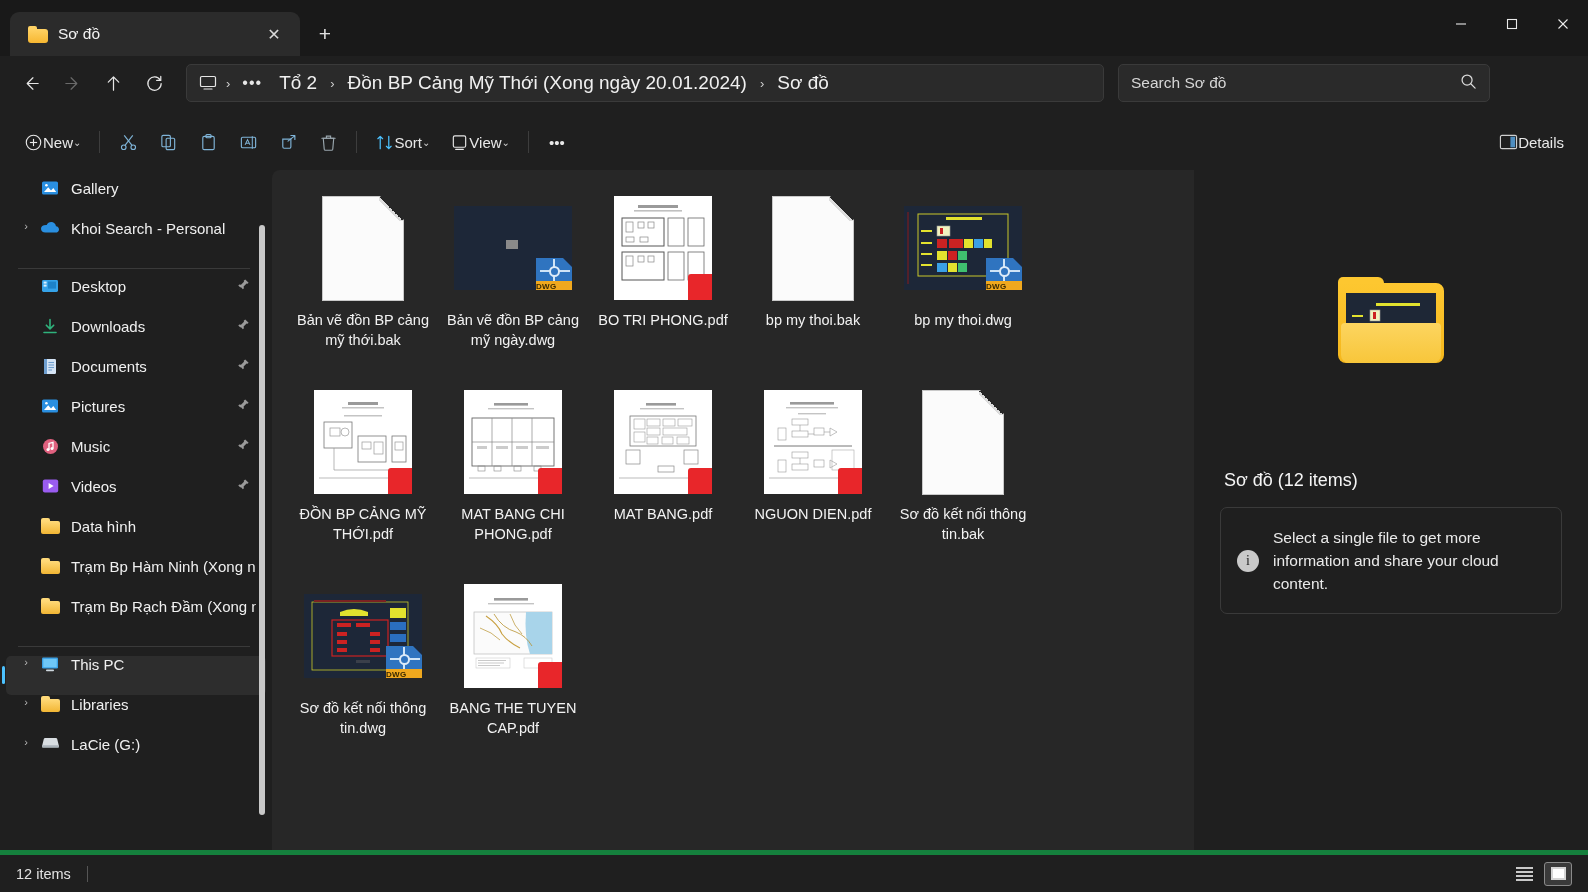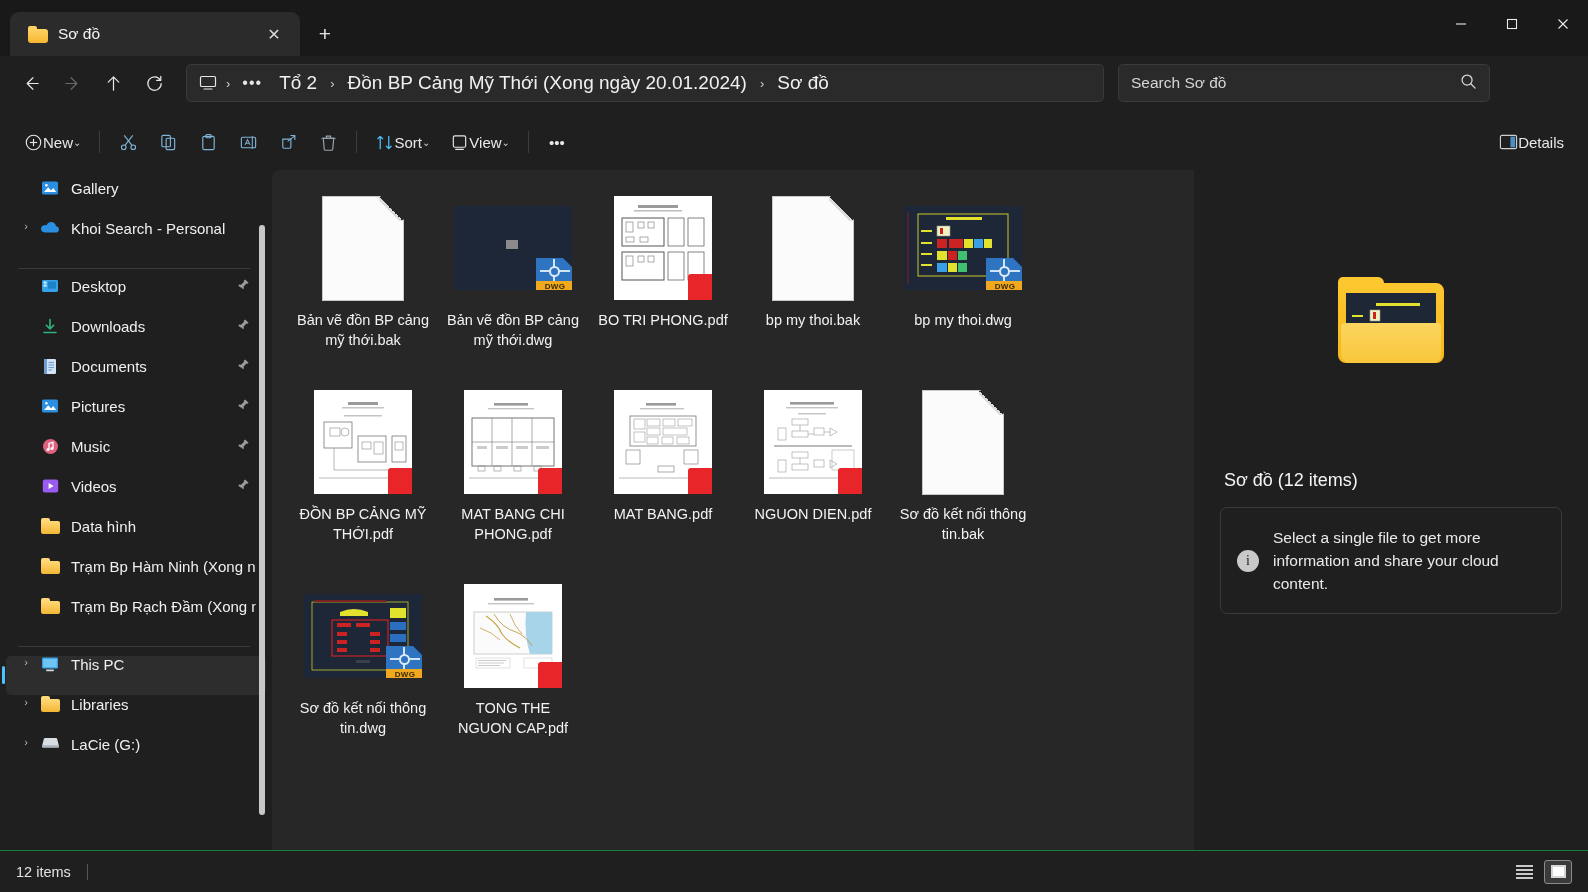--- a/index.html
+++ b/index.html
@@ -173,21 +173,21 @@
     position: absolute; right: -2px; bottom: -2px; width: 38px; height: 34px;
   }
   .dwg-badge .sq { position:absolute; left:0; top:0; width:38px; height:26px; background:#2f74c0; }
   .dwg-badge .cut { position:absolute; right:0; top:0; width:0;height:0;
      border-style: solid; border-width: 0 11px 11px 0; border-color: transparent #1d2738 transparent transparent;}
   .dwg-badge .cross-h { position:absolute; left:4px; top:12px; width:30px; height:2px; background:#cfe4f7; }
   .dwg-badge .cross-v { position:absolute; left:17px; top:1px; width:2px; height:24px; background:#cfe4f7; }
   .dwg-badge .ring { position:absolute; left:13px; top:8px; width:11px; height:11px;
      border:2px solid #dceaf8; border-radius:50%; background:#2f74c0; }
   .dwg-badge .lbl { position:absolute; left:0; bottom:0; width:38px; height:11px; background:#f0a81e;
-     color:#3a2a00; font-size:8px; font-weight:bold; text-align:center; line-height:11px; letter-spacing:0.3px;}
+     color:#3a2a00; font-size:8px; font-weight:bold; line-height:11px; letter-spacing:0.3px;}
 
   
   .details {
     position: absolute; top: 170px; left: 1194px; width: 394px; height: 680px;
     background: #1f1f1f;
   }
   .det-preview { height: 300px; display: flex; align-items: center; justify-content: center; }
   .bigfolder { position: relative; width: 106px; height: 86px; }
   .bigfolder .back { position: absolute; left:0; top:6px; width:106px; height:80px;
      background: linear-gradient(#fdc730,#f5b71c); border-radius: 5px 8px 8px 8px; }
@@ -206,21 +206,21 @@
     width: 22px; height: 22px; border-radius: 50%; background: #c9c9c9; color: #1f1f1f;
     display: flex; align-items: center; justify-content: center;
     font-size: 14px; font-family: "Liberation Serif", serif; flex: 0 0 22px;
   }
   .det-card-text { font-size: 15.5px; line-height: 23px; color: #eaeaea; }
 
   
   .statusbar {
     position: absolute; bottom: 0; left: 0; width: 1588px; height: 42px;
     display: flex; align-items: center; padding: 0 16px;
-    border-top: 1px solid #15803d;
+    border-top: 5px solid #15803d;
   }
   .status-text { font-size: 14.5px; color: #e2e2e2; }
   .status-div { width: 1px; height: 16px; background: #555; margin-left: 16px; }
   .viewtoggles { margin-left: auto; display: flex; gap: 6px; align-items: center; }
   .vtbtn { width: 28px; height: 24px; display: flex; align-items: center; justify-content: center; border-radius: 3px; }
   .vtbtn.active { border: 1px solid #8a8a8a; background: #3a3a3a; }
   .lines-ico { width: 17px; height: 14px; display:flex; flex-direction:column; justify-content:space-between; }
   .lines-ico i { display:block; height:2px; background:#c9c9c9; }
   .grid-ico { width: 15px; height: 13px; border: 2px solid #d5d5d5; background: #fff; }
 </style>
@@ -616,21 +616,21 @@
           <div class="dwg-badge">
             <span class="sq"></span>
               <span class="cross-h"></span>
               <span class="cross-v"></span>
             <span class="ring"></span>
               <span class="cut"></span>
               <span class="lbl">DWG</span>
           </div>
         </div>
       </div>
-      <div class="tile-label">Bản vẽ đồn BP cảng mỹ thới.dwg</div>
+      <div class="tile-label">Bản vẽ đồn BP cảng mỹ ngày.dwg</div>
     </div>
 
     <div class="tile">
       <div class="thumbwrap">
         <div class="pdf-page">
           <svg width="98" height="104" viewBox="0 0 98 104">
             <rect width="98" height="104" fill="#fff"></rect>
             <rect x="24" y="9" width="40" height="3" fill="#9a9a9a"></rect>
             <rect x="20" y="14" width="48" height="1.6" fill="#c0c0c0"></rect>
             <rect x="8" y="22" width="42" height="28" fill="none" stroke="#555" stroke-width="1"></rect>
@@ -885,21 +885,21 @@
             <line x1="14" y1="76.5" x2="42" y2="76.5" stroke="#bbb" stroke-width="0.8"></line>
             <line x1="14" y1="79" x2="40" y2="79" stroke="#bbb" stroke-width="0.8"></line>
             <line x1="14" y1="81.5" x2="36" y2="81.5" stroke="#bbb" stroke-width="0.8"></line>
             <rect x="60" y="74" width="28" height="10" fill="none" stroke="#ccc" stroke-width="0.6"></rect>
           </svg>
           <div class="pdf-badge">
               <span></span>
             </div>
         </div>
       </div>
-      <div class="tile-label">TONG THE NGUON CAP.pdf</div>
+      <div class="tile-label">BANG THE TUYEN CAP.pdf</div>
     </div>
 
   </div>
 </div>
 
 <div class="details">
   <div class="det-preview">
     <div class="bigfolder">
       <span class="tabp"></span>
       <span class="back"></span>

